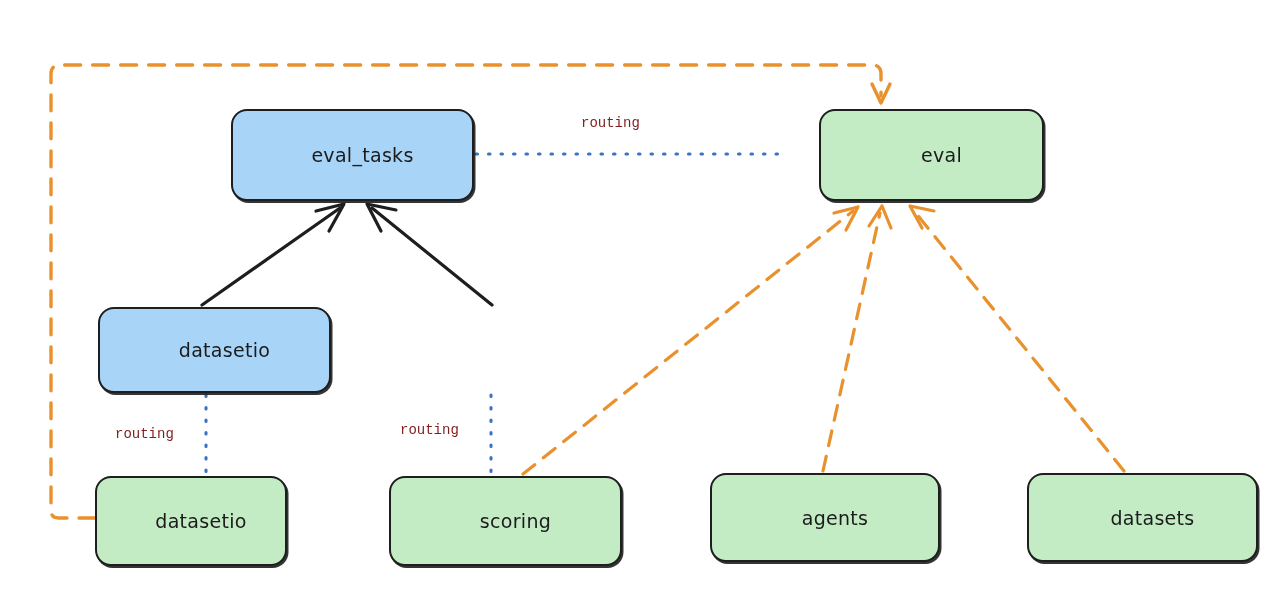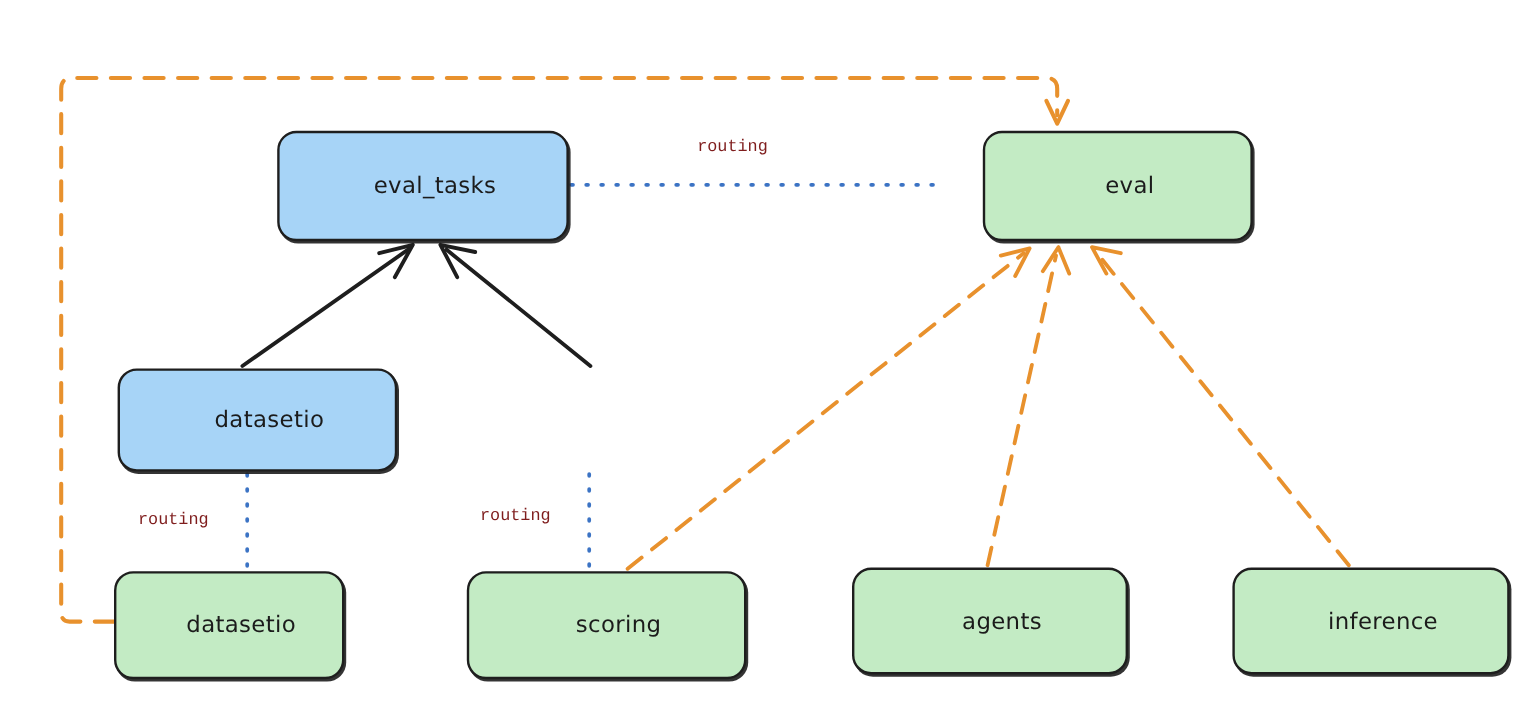--- a/index.html
+++ b/index.html
@@ -127,21 +127,21 @@
 
   <div class="node green" style="left:389px; top:476px; width:233px; height:90px;">
     <span class="node-label">scoring</span>
   </div>
 
   <div class="node green" style="left:710px; top:473px; width:230px; height:89px;">
     <span class="node-label">agents</span>
   </div>
 
   <div class="node green" style="left:1027px; top:473px; width:231px; height:89px;">
-    <span class="node-label">inference</span>
+    <span class="node-label">datasets</span>
   </div>
 
   <div class="edge-label" style="left:578px; top:115px;">routing</div>
 
   <div class="edge-label" style="left:112px; top:426px;">routing</div>
 
   <div class="edge-label" style="left:397px; top:422px;">routing</div>
 
 </div>
 

